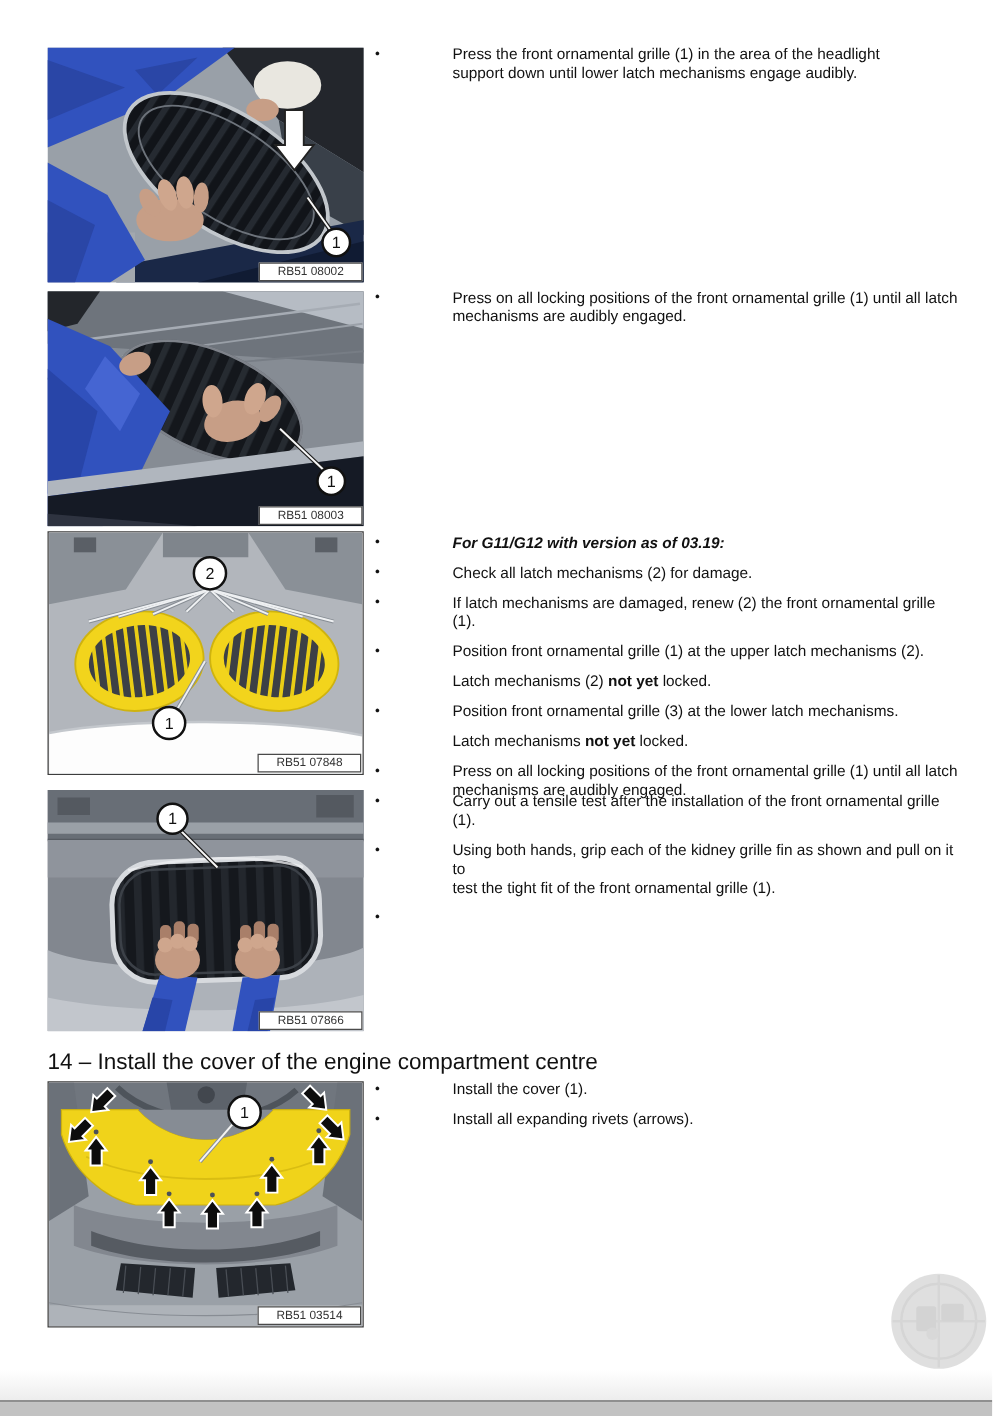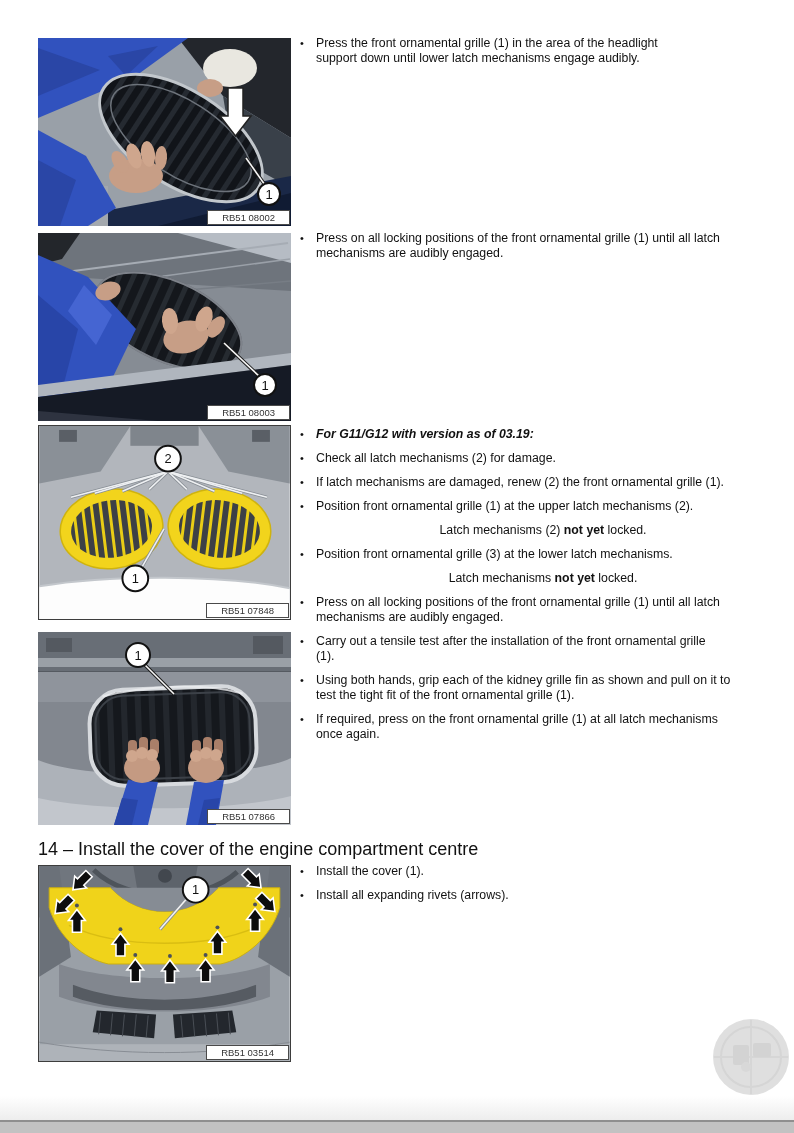--- a/index.html
+++ b/index.html
@@ -11,22 +11,22 @@
   .fig svg { display:block; width:100%; height:100%; }
   .fig.illus { border:1px solid #3d3d3d; }
   .caption {
     position:absolute; right:1px; bottom:1px; background:#ffffff;
     border:1px solid #4a4a4a; font-size:9.5px; line-height:13px;
     padding:0 14px; color:#333; white-space:nowrap;
   }
   .textcol { position:absolute; left:300px; width:470px; }
   .bullet { display:flex; margin-bottom:9px; font-size:12.3px; line-height:15px; }
   .bullet .dot { width:16px; flex:none; font-size:11px; line-height:15px; }
-  .bullet .txt { white-space:pre-line; }
-  .bullet.cont { margin-left:16px;justify-content:center; }
+  .bullet .txt { white-space:pre-line;margin-left:46px; }
+  .bullet.cont { margin-left:16px; }
   .bold { font-weight:bold;font-style:italic; }
   .heading { position:absolute; left:38px; top:839px; font-size:18px; font-weight:normal; }
   svg text.lbl { font-size:13px; fill:#111; }
   .watermark { position:absolute; left:712px; top:1018px; width:78px; height:78px; opacity:0.75; }
   .bottom-fade { position:absolute; left:0; top:1096px; width:794px; height:24px;
     background:linear-gradient(#ffffff,#ededed); }
   .bottom-line { position:absolute; left:0; top:1120px; width:794px; height:2px; background:#8f8f8f; }
   .bottom-bar { position:absolute; left:0; top:1122px; width:794px; height:11px; background:#c2c2c2; }
 </style>
 </head>
@@ -271,22 +271,20 @@
       <span class="txt">Carry out a tensile test after the installation of the front ornamental grille
 (1).</span>
     </div>
     <div class="bullet">
       <span class="dot">•</span>
       <span class="txt">Using both hands, grip each of the kidney grille fin as shown and pull on it to
 test the tight fit of the front ornamental grille (1).</span>
     </div>
     <div class="bullet">
       <span class="dot">•</span>
-      <span class="txt">If required, press on the front ornamental grille (1) at all latch mechanisms
-once again.</span>
     </div>
   </div>
 
   <div class="heading">14 – Install the cover of the engine compartment centre</div>
 
   <div class="fig illus" style="top:865px;height:197px">
     <svg viewBox="0 0 253 197">
       <defs>
         <path id="arr5" d="M0,0 L8.5,11 L4.5,11 L4.5,23 L-4.5,23 L-4.5,11 L-8.5,11 Z"></path>
       </defs>

